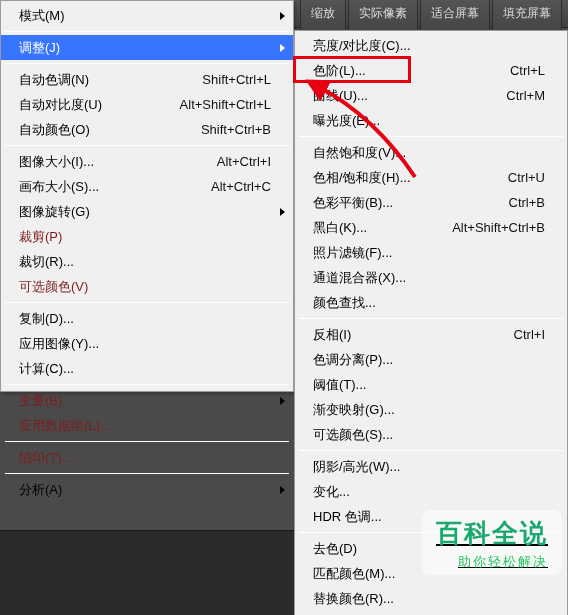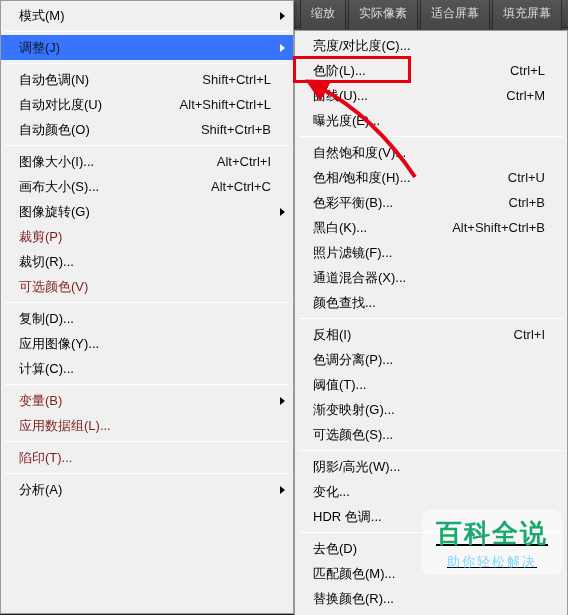--- a/index.html
+++ b/index.html
@@ -32,36 +32,36 @@
   }
 
   
   .menu {
     position: absolute;
     background: #f0f0f0;
     border: 1px solid #9a9a9a;
     box-shadow: 2px 2px 3px rgba(0,0,0,.25);
     padding: 2px 0;
   }
-  .menu.left { top: 0; left: 0; width: 294px; height: 614px; }
+  .menu.left { top: 0; left: 0; width: 294px; height: 392px; }
   .menu.right { top: 30px; left: 294px; width: 274px; height: auto; }
 
   .item {
     display: flex; align-items: center;
     height: 25px;
     padding: 0 22px 0 18px;
     color: #000;
     position: relative;
     white-space: nowrap;
   }
   .item .label { flex: 1; }
   .item .shortcut { color: #111; font-size: 13px; }
   .item.disabled .label,
   .item.disabled .shortcut { color: #7f1d1d; }
-  .item.highlight { background: #3875ff; color: #0f172a; }
+  .item.highlight { background: #3875ff; color: #ffffff; }
   .item .arrow {
     position: absolute; right: 8px; top: 50%; transform: translateY(-50%);
     width: 0; height: 0;
     border-top: 4px solid transparent;
     border-bottom: 4px solid transparent;
     border-left: 5px solid #000;
   }
   .item.highlight .arrow { border-left-color: #fff; }
   .sep {
     height: 1px; margin: 3px 4px;
@@ -91,21 +91,21 @@
     text-align: center;
     pointer-events: none;
   }
   .wm-box {
     background: rgba(255,255,255,.55);
     border-radius: 8px;
     padding: 6px 14px 4px;
     text-decoration: underline;
   }
   .wm-main { font-size: 26px; font-weight: 700; color: #19a96d; letter-spacing: 2px; }
-  .wm-sub  { font-size: 13px; color: #7dd3fc; letter-spacing: 2px; margin-top: 2px; }
+  .wm-sub  { font-size: 13px; color: #22c55e; letter-spacing: 2px; margin-top: 2px; text-align: right; }
 
   
   .canvas-bg {
     position: absolute;
     left: 0; top: 530px; width: 294px; bottom: 0;
     background: #2b2b2b;
     border-top: 1px solid #1a1a1a;
   }
 </style>
 </head>

